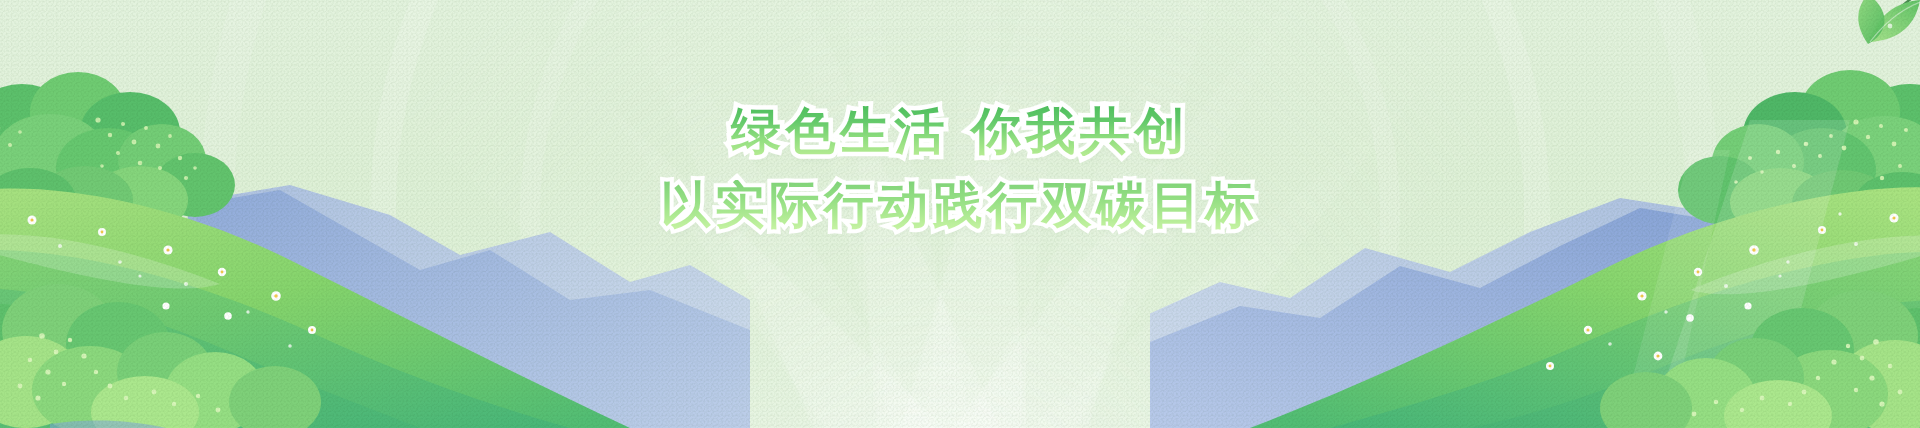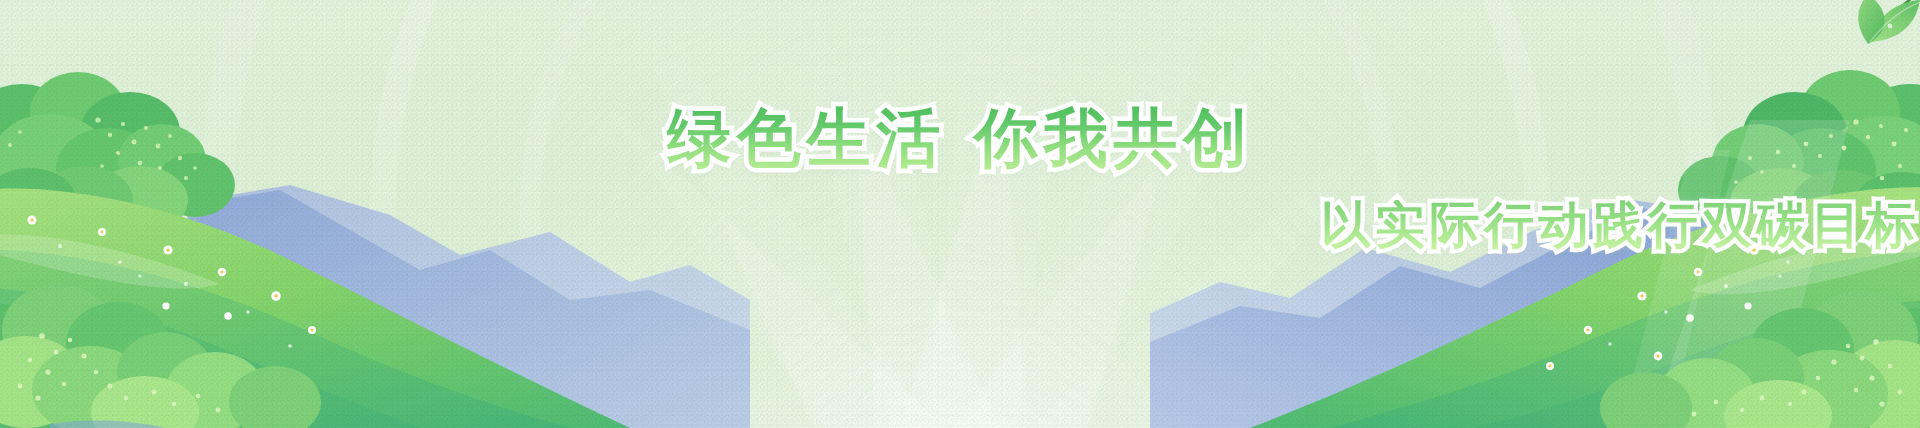--- a/index.html
+++ b/index.html
@@ -82,21 +82,21 @@
   
   .headline {
     position:absolute;
     left:0; right:0;
     top:106px;
     text-align:center;
     z-index:8;
     user-select:none;
   }
   .title-row { position:relative; height:72px; }
-  .sub-row   { position:relative; height:58px; margin-top:22px;text-align:right; }
+  .sub-row   { position:relative; height:58px; margin-top:2px; }
 
   .tx {
     display:inline-block;
     font-family:"DejaVu Sans", sans-serif;
     font-weight:bold;
     letter-spacing:.09em;
     white-space:pre;
     line-height:1;
   }
 
@@ -116,21 +116,21 @@
   .tx.fill {
     position:absolute;
     left:0; right:0;
     background-clip:text;
     -webkit-background-clip:text;
     color:transparent;
     -webkit-text-fill-color:transparent;
   }
 
   .title-text {
-    font-size:64px;
+    font-size:50px;
   }
   .title-text.fill {
     background-image:linear-gradient(180deg,#4fbf5e 0%,#63c96a 30%,#8cdc7d 62%,#b6ec93 100%);
   }
   .sub-text {
     font-size:50px;
   }
   .sub-text.fill {
     background-image:linear-gradient(180deg,#7fd278 0%,#95df84 40%,#b4ec96 78%,#c7f3a4 100%);
   }

